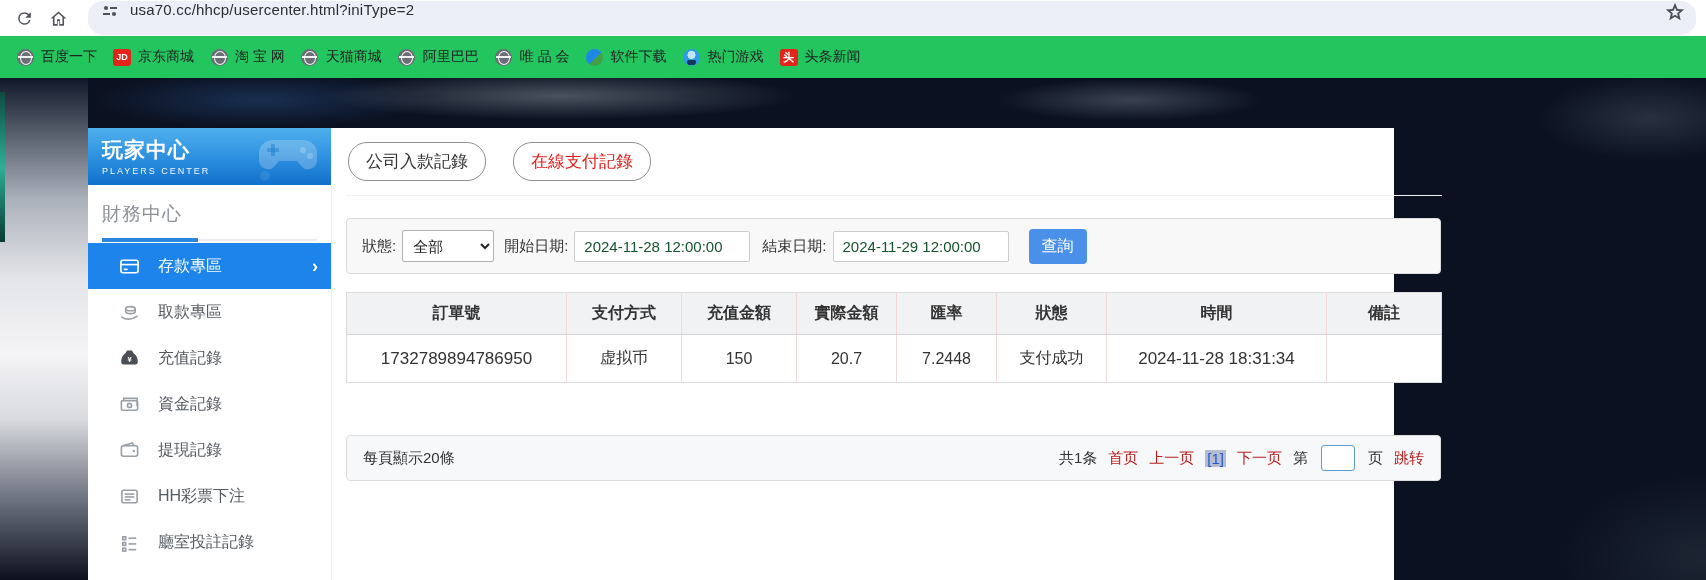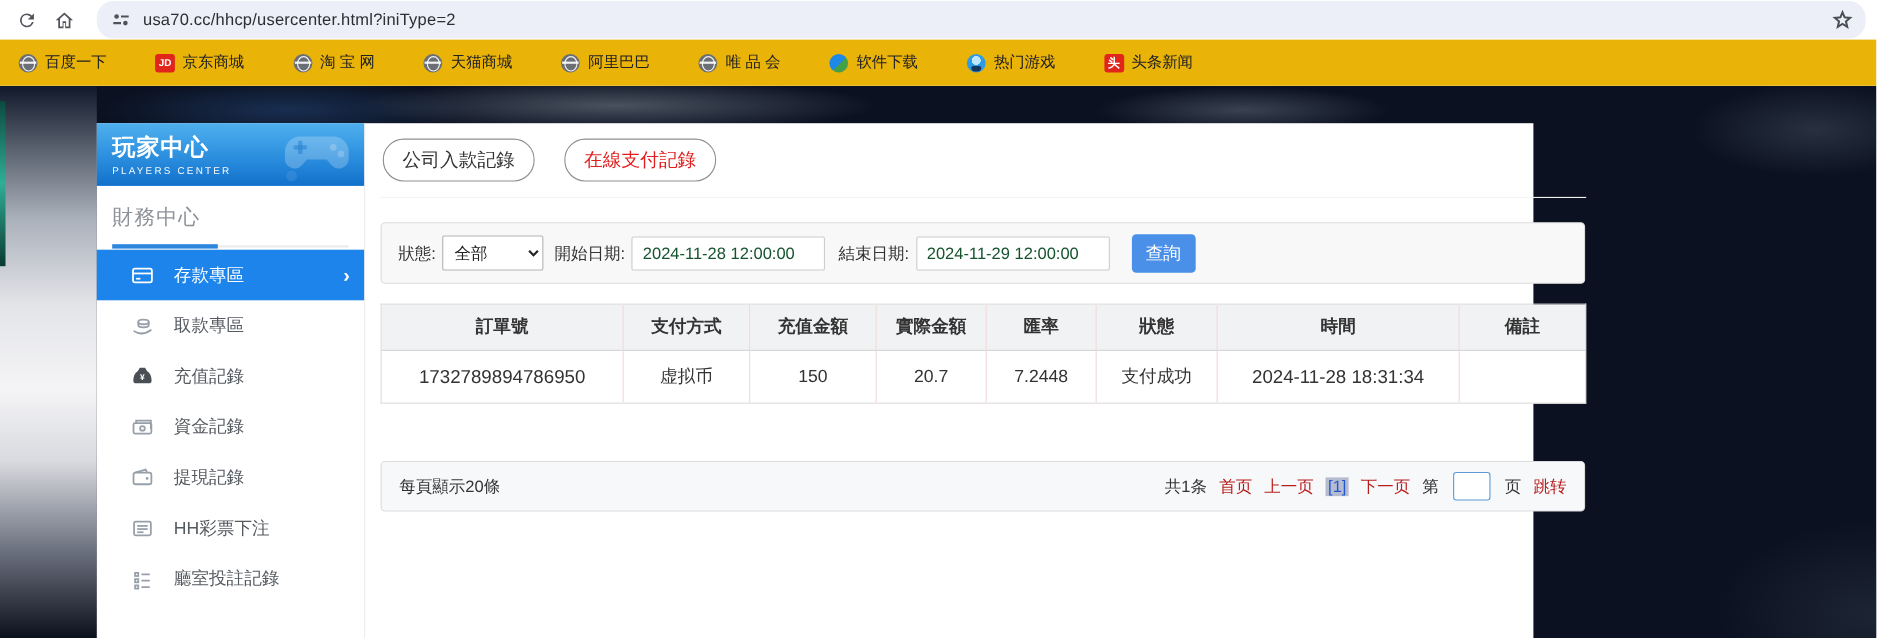--- a/index.html
+++ b/index.html
@@ -4,27 +4,27 @@
 <style>
   * { margin:0; padding:0; box-sizing:border-box; }
   body { font-family:"Liberation Sans","DejaVu Sans",sans-serif; background:#fff; }
   .screen { position:relative; width:1706px; height:580px; overflow:hidden; background:#fff; }
 
   
   .chrome { position:absolute; top:0; left:0; width:100%; height:78px; background:#fff; z-index:5; }
   .toolbar { height:36px; display:flex; align-items:center; padding:0 10px 0 10px; }
   .tool-btn { width:28px; height:28px; display:flex; align-items:center; justify-content:center; border-radius:50%; margin-right:6px; cursor:pointer; }
   .tool-btn svg { width:19px; height:19px; fill:#50545a; }
-  .addr-pill { flex:1; height:34px; margin-left:10px; background:#edeff8; border-radius:15px; display:flex; align-items:center; padding:0 10px 0 12px; }
+  .addr-pill { flex:1; height:34px; margin-left:10px; background:#edeff8; border-radius:15px; display:flex; padding:0 10px 0 12px; }
   .site-info { width:20px; height:20px; margin-right:10px; display:flex; align-items:center; cursor:pointer; }
   .url-text { font-size:15px; color:#2b2e33; letter-spacing:.2px; flex:1; cursor:text; }
   .star-btn { width:22px; height:22px; cursor:pointer; }
   .star-btn svg { width:22px; height:22px; fill:#4a4e55; }
 
-  .bookmarks { height:42px; display:flex; align-items:center; padding-left:16px; gap:44px; background:#eab308; }
+  .bookmarks { height:42px; display:flex; align-items:center; padding-left:16px; gap:16px; background:#22c55e; }
   .bm { display:flex; align-items:center; gap:7px; font-size:14px; color:#202124; cursor:pointer; white-space:nowrap; }
   .fav { width:18px; height:18px; display:inline-flex; align-items:center; justify-content:center; flex:none; }
   .fav-globe { width:17px; height:17px; border-radius:50%; background:#6b6f75; position:relative; overflow:hidden; }
   .fav-globe:after { content:""; position:absolute; left:3px; top:2px; width:10px; height:12px; border:1.5px solid #fff; border-radius:50%; opacity:.9; }
   .fav-globe:before { content:""; position:absolute; left:1px; top:7px; width:15px; height:2px; background:#fff; opacity:.9; }
   .fav-sq { width:39px; height:17px; border-radius:3px; color:#fff; font-weight:bold; display:flex; align-items:center; justify-content:center; }
   .fav-jd { background:#e1251b; font-size:9px; }
   .fav-tt { background:#e1251b; font-size:11px; }
   .fav-soft { width:17px; height:17px; border-radius:50%; background:linear-gradient(135deg,#1e88e5 55%,#43a047 55%); }
   .fav-game { width:17px; height:17px; border-radius:50%; background:radial-gradient(circle at 50% 35%,#bfe6ff 28%,#2e9ce4 30%); position:relative; }
@@ -39,21 +39,21 @@
       radial-gradient(ellipse 240px 40px at 260px 22px, rgba(35,70,120,.55), transparent 70%),
       radial-gradient(ellipse 160px 60px at 1650px 40px, rgba(70,80,95,.5), transparent 70%),
       radial-gradient(ellipse 200px 120px at 1700px 480px, rgba(40,48,62,.6), transparent 70%);
   }
   .left-strip { position:absolute; left:0; top:0; width:88px; height:100%;
     background:linear-gradient(180deg,#10182a 0%,#5d6572 12%,#aab0ba 24%,#e4e5e9 40%,#f4f4f6 55%,#d9dadf 68%,#6d7280 84%,#0c101c 100%); }
   .teal-streak { position:absolute; left:0; top:14px; width:5px; height:150px;
     background:linear-gradient(180deg,#0c4a41,#2fae96,#0a3a33); }
 
   
-  .panel { position:absolute; left:88px; top:34px; width:1306px; bottom:0; background:#fff; display:flex; }
+  .panel { position:absolute; left:88px; top:50px; width:1306px; bottom:0; background:#fff; display:flex; }
 
   
   .sidebar { width:244px; flex:none; border-right:1px solid #ededed; }
   .side-header { height:57px; background:linear-gradient(180deg,#4fb0ee 0%,#2b8ede 55%,#1170cb 100%); color:#fff; padding:8px 0 0 14px; position:relative; overflow:hidden; }
   .side-title { font-size:21px; font-weight:bold; letter-spacing:1px; }
   .side-sub { font-size:9px; letter-spacing:2px; margin-top:2px; opacity:.95; }
   .pad-art { position:absolute; right:6px; top:4px; opacity:.45; }
   .side-section { padding:16px 14px 0 14px; }
   .section-title { font-size:19px; color:#8d9299; letter-spacing:1px; }
   .section-rule { margin-top:12px; height:2px; background:#ececec; position:relative; }

